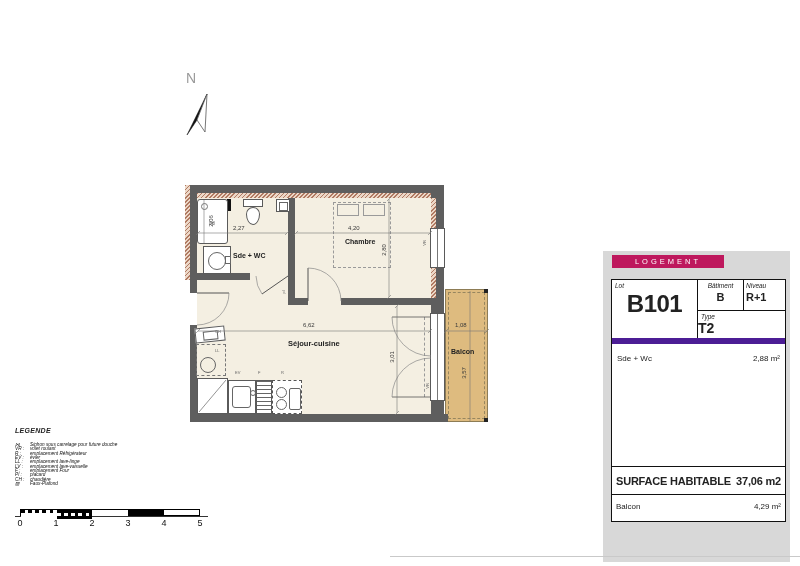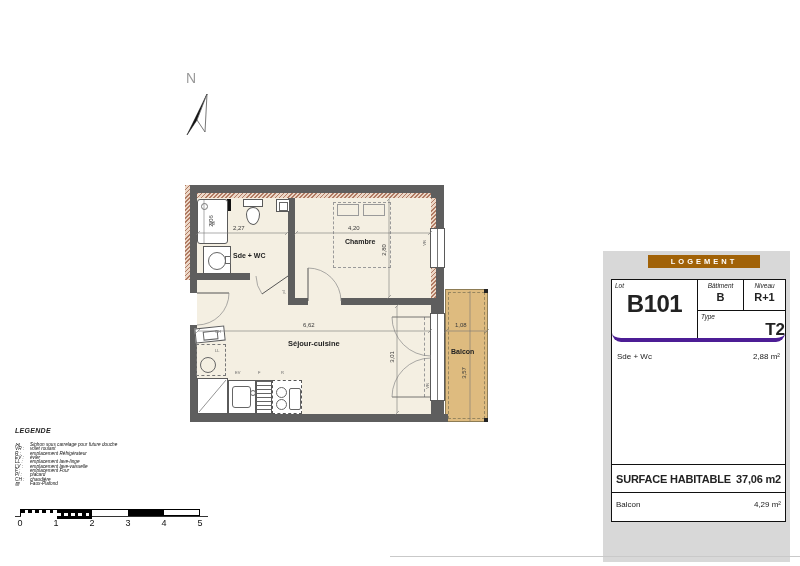--- a/index.html
+++ b/index.html
@@ -27,34 +27,34 @@
   
   #scalebar .line{position:absolute;left:15px;top:516px;width:193px;height:1px;background:#333;}
   #scalebar .bar{position:absolute;left:20px;top:509px;width:180px;height:7px;border:0.6px solid #000;box-sizing:border-box;display:flex;flex-wrap:wrap;}
   #scalebar .seg{width:35.7px;height:2.9px;}
   #scalebar .chk1{background:repeating-linear-gradient(90deg,#000 0 3.57px,#fff 3.57px 7.14px);}
   #scalebar .chk2{background:repeating-linear-gradient(90deg,#fff 0 3.57px,#000 3.57px 7.14px);}
   #scalebar .b{background:#000;} #scalebar .w{background:#fff;}
   #scalebar .num{position:absolute;top:518px;font-size:9px;color:#111;transform:translateX(-50%);}
   
   #panel-card{position:absolute;left:603px;top:251px;width:187px;height:311px;background:#d8d8d8;}
-  #panel-header{position:absolute;left:9px;top:4px;width:112px;height:13px;background:#a16207;
-     color:#fff;font-size:7.5px;font-weight:bold;letter-spacing:3px;display:flex;align-items:center;justify-content:center;margin-left:36px;}
+  #panel-header{position:absolute;left:9px;top:4px;width:112px;height:13px;background:#be185d;
+     color:#fff;font-size:7.5px;font-weight:normal;letter-spacing:3px;display:flex;align-items:center;justify-content:center;}
   #panel-box{position:absolute;left:8px;top:28px;width:175px;height:243px;background:#fff;border:1px solid #111;box-sizing:border-box;}
   .cell-label{font-size:6.5px;font-style:italic;color:#222;}
-  #hdr-row{display:flex;height:58px;border-bottom:4px solid #4c1d95;border-radius:9px;}
+  #hdr-row{display:flex;height:58px;border-bottom:6px solid #4c1d95;}
   #lot-cell{width:86px;border-right:1px solid #111;padding:2px 3px;box-sizing:border-box;}
   #lot-big{font-size:24px;font-weight:bold;letter-spacing:-.5px;text-align:center;margin-top:1px;}
   #bn-grid{flex:1;display:flex;flex-direction:column;}
   #bn-top{display:flex;height:30px;border-bottom:1px solid #111;}
   #bat-cell{width:46px;border-right:1px solid #111;padding:2px 2px;box-sizing:border-box;text-align:center;}
-  #niv-cell{flex:1;padding:2px 2px;text-align:center;}
+  #niv-cell{flex:1;padding:2px 2px;}
   .bn-val{font-size:11px;font-weight:bold;margin-top:2px;}
   #type-cell{flex:1;padding:2px 3px;position:relative;}
-  #type-val{position:absolute;left:0;right:0;top:9px;text-align:right;font-size:17px;font-weight:bold;}
+  #type-val{position:absolute;left:0;right:0;top:9px;text-align:left;font-size:14px;font-weight:bold;}
   #surf-list{height:122px;padding:8px 5px 0 5px;box-sizing:border-box;}
   .surf-row{display:flex;justify-content:space-between;font-size:8px;line-height:13px;}
   #total-row{height:27px;border-top:1px solid #111;display:flex;align-items:center;justify-content:space-between;
      font-size:11px;font-weight:bold;padding:0 4px;letter-spacing:-.2px;}
   #balcon-row{height:32px;border-top:1px solid #111;display:flex;justify-content:space-between;
      font-size:8px;padding:7px 4px 0 4px;box-sizing:border-box;}
   .northN{position:absolute;left:186px;top:70px;font-size:14px;color:#9a9a9a;}
   #bottomline{position:absolute;left:390px;top:556px;width:410px;height:1px;background:#c9c9c9;}
 </style>
 </head>

